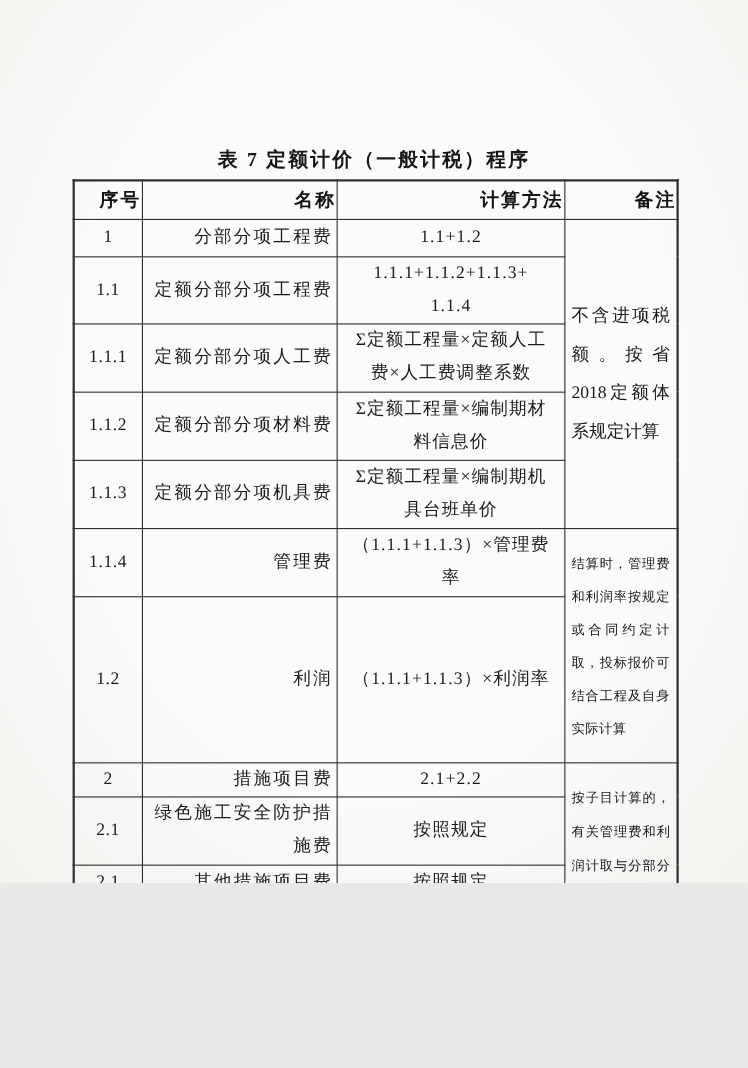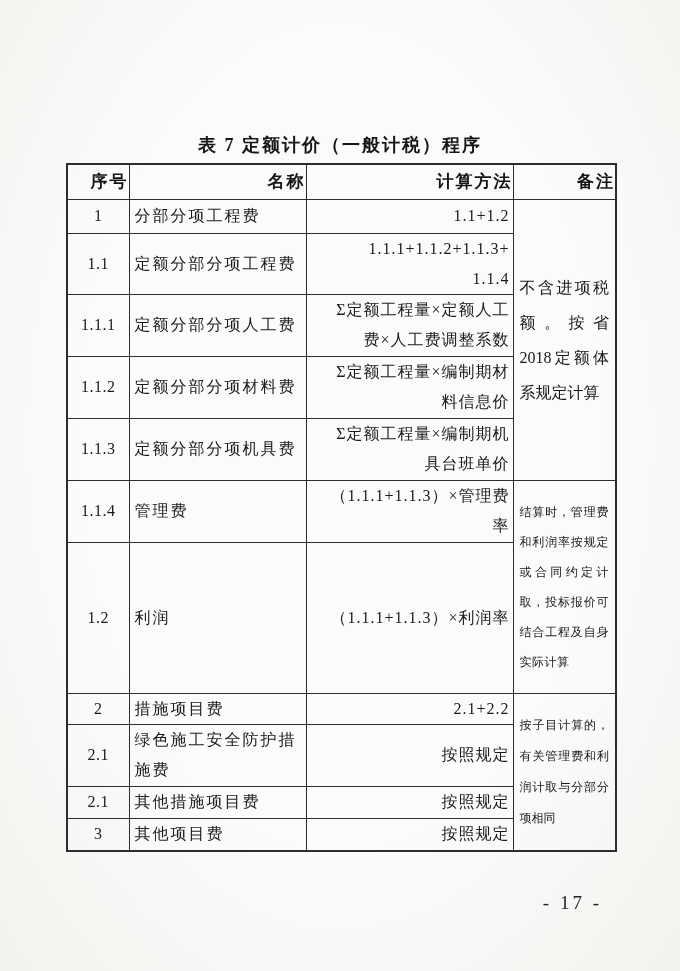--- a/index.html
+++ b/index.html
@@ -3,21 +3,21 @@
 <meta charset="utf-8">
 <style>
   html, body {
     margin: 0;
     padding: 0;
     background: #e8e8e6;
   }
   .page {
     position: relative;
     width: 680px;
-    height: 971px;
+    height: 803px;
     margin: 0 auto;
     background-color: #f9f9f7;
     background-image: radial-gradient(ellipse at 50% 45%, #fbfbfa 55%, #f2f2ef 100%);
     overflow: hidden;
     font-family: "Liberation Serif", "DejaVu Serif", serif;
     color: #1b1b1b;
   }
   .doc-title {
     position: absolute;
     top: 133px;
@@ -53,27 +53,27 @@
     font-weight: bold;
     text-align: right;
     letter-spacing: 2px;
     color: #141414;
   }
   td.c-no {
     text-align: center;
     letter-spacing: 0.5px;
   }
   td.c-name {
-    text-align: left;
+    text-align: right;
     padding-left: 5px;
     padding-right: 3px;
     letter-spacing: 2px;
   }
   td.c-method {
-    text-align: right;
+    text-align: center;
     padding-left: 4px;
     padding-right: 3px;
     letter-spacing: 1px;
     white-space: pre-line;
   }
   td.c-remark {
     text-align: justify;
     text-justify: inter-character;
     padding-left: 6px;
     padding-right: 6px;

